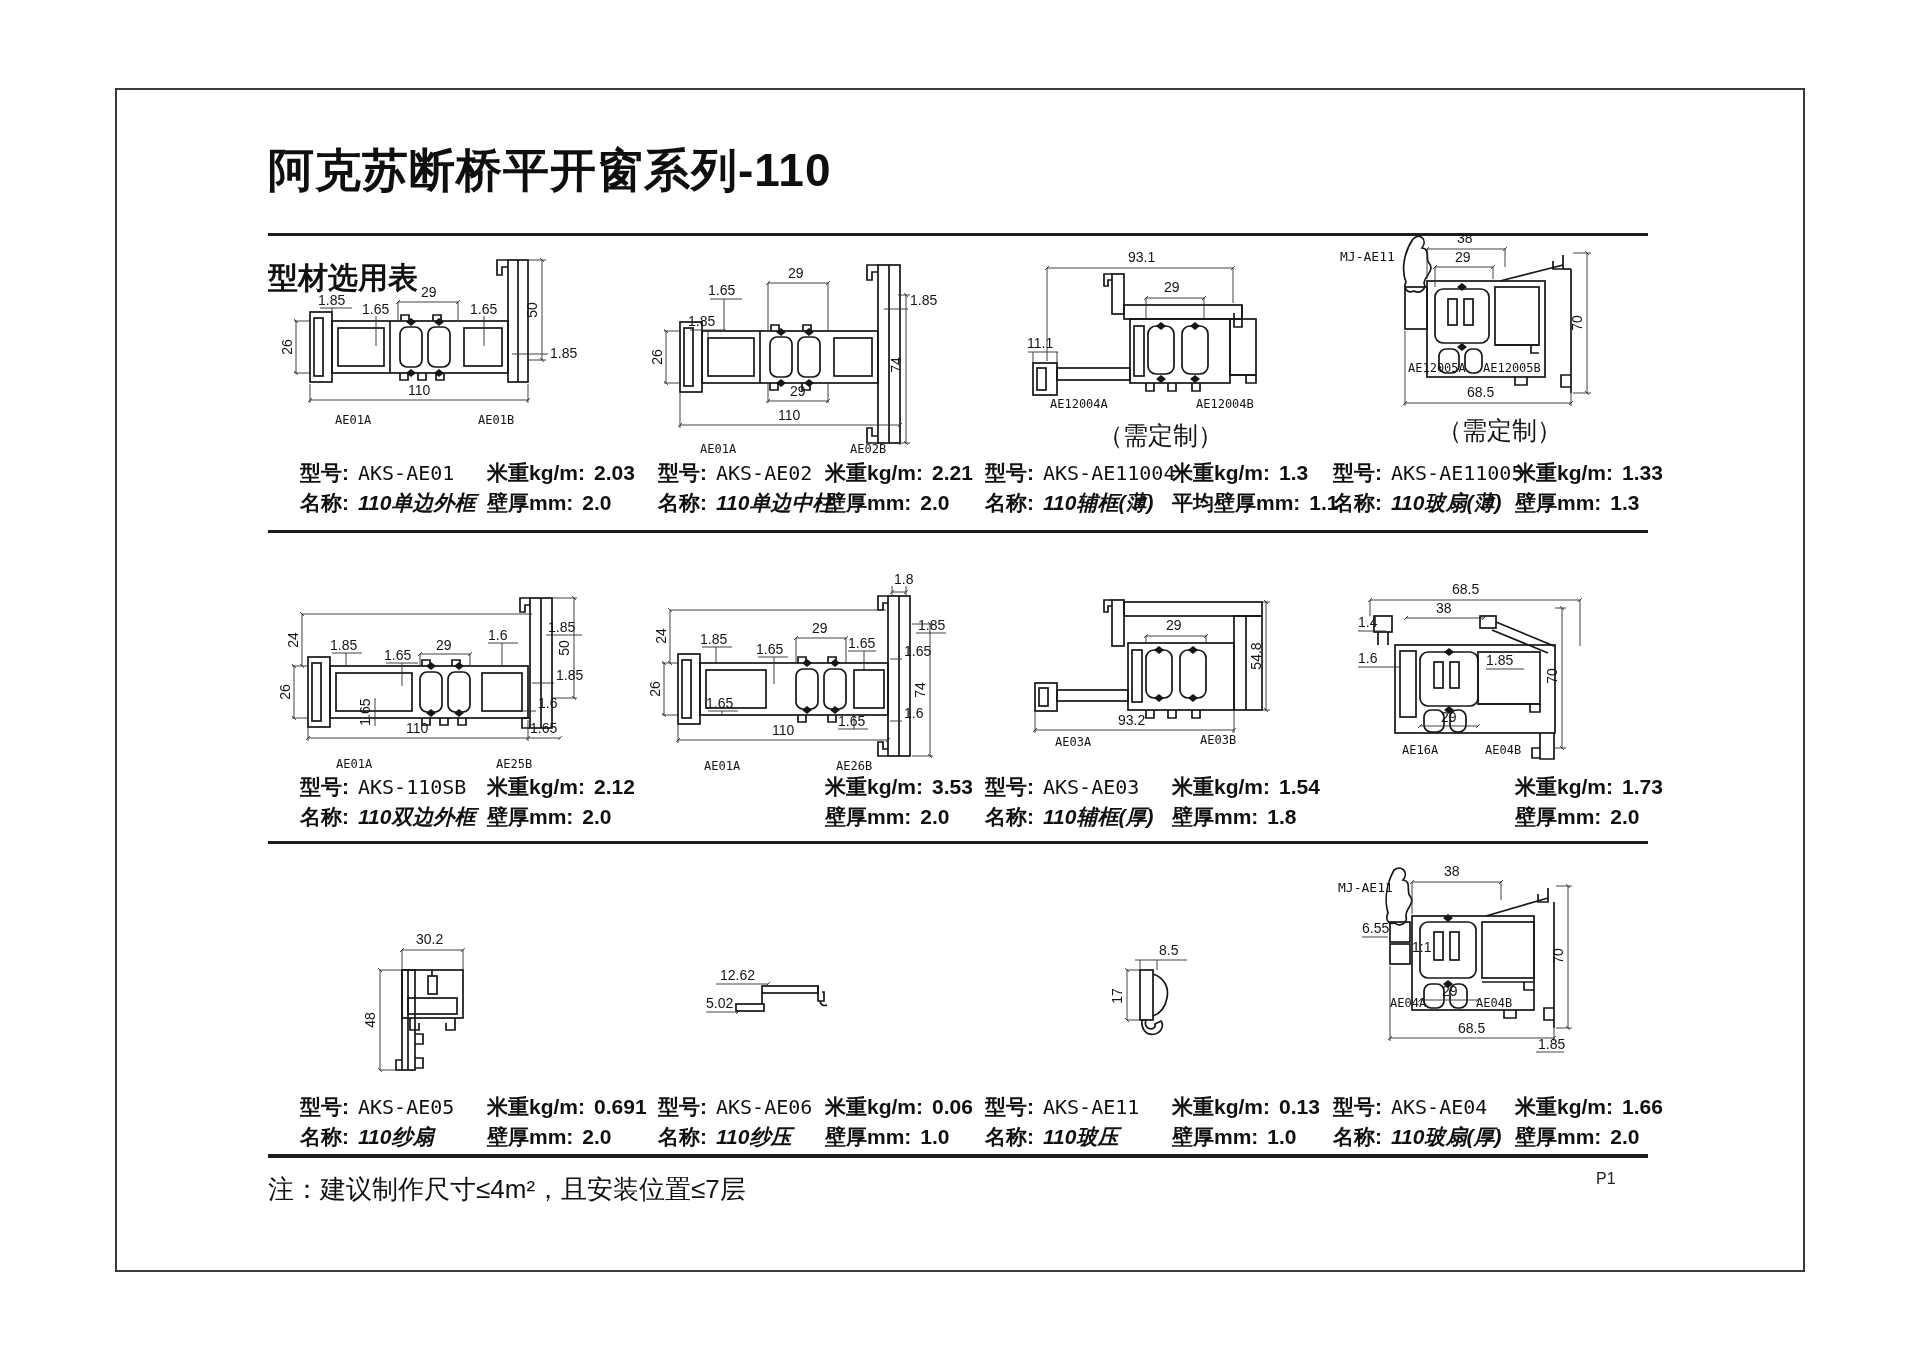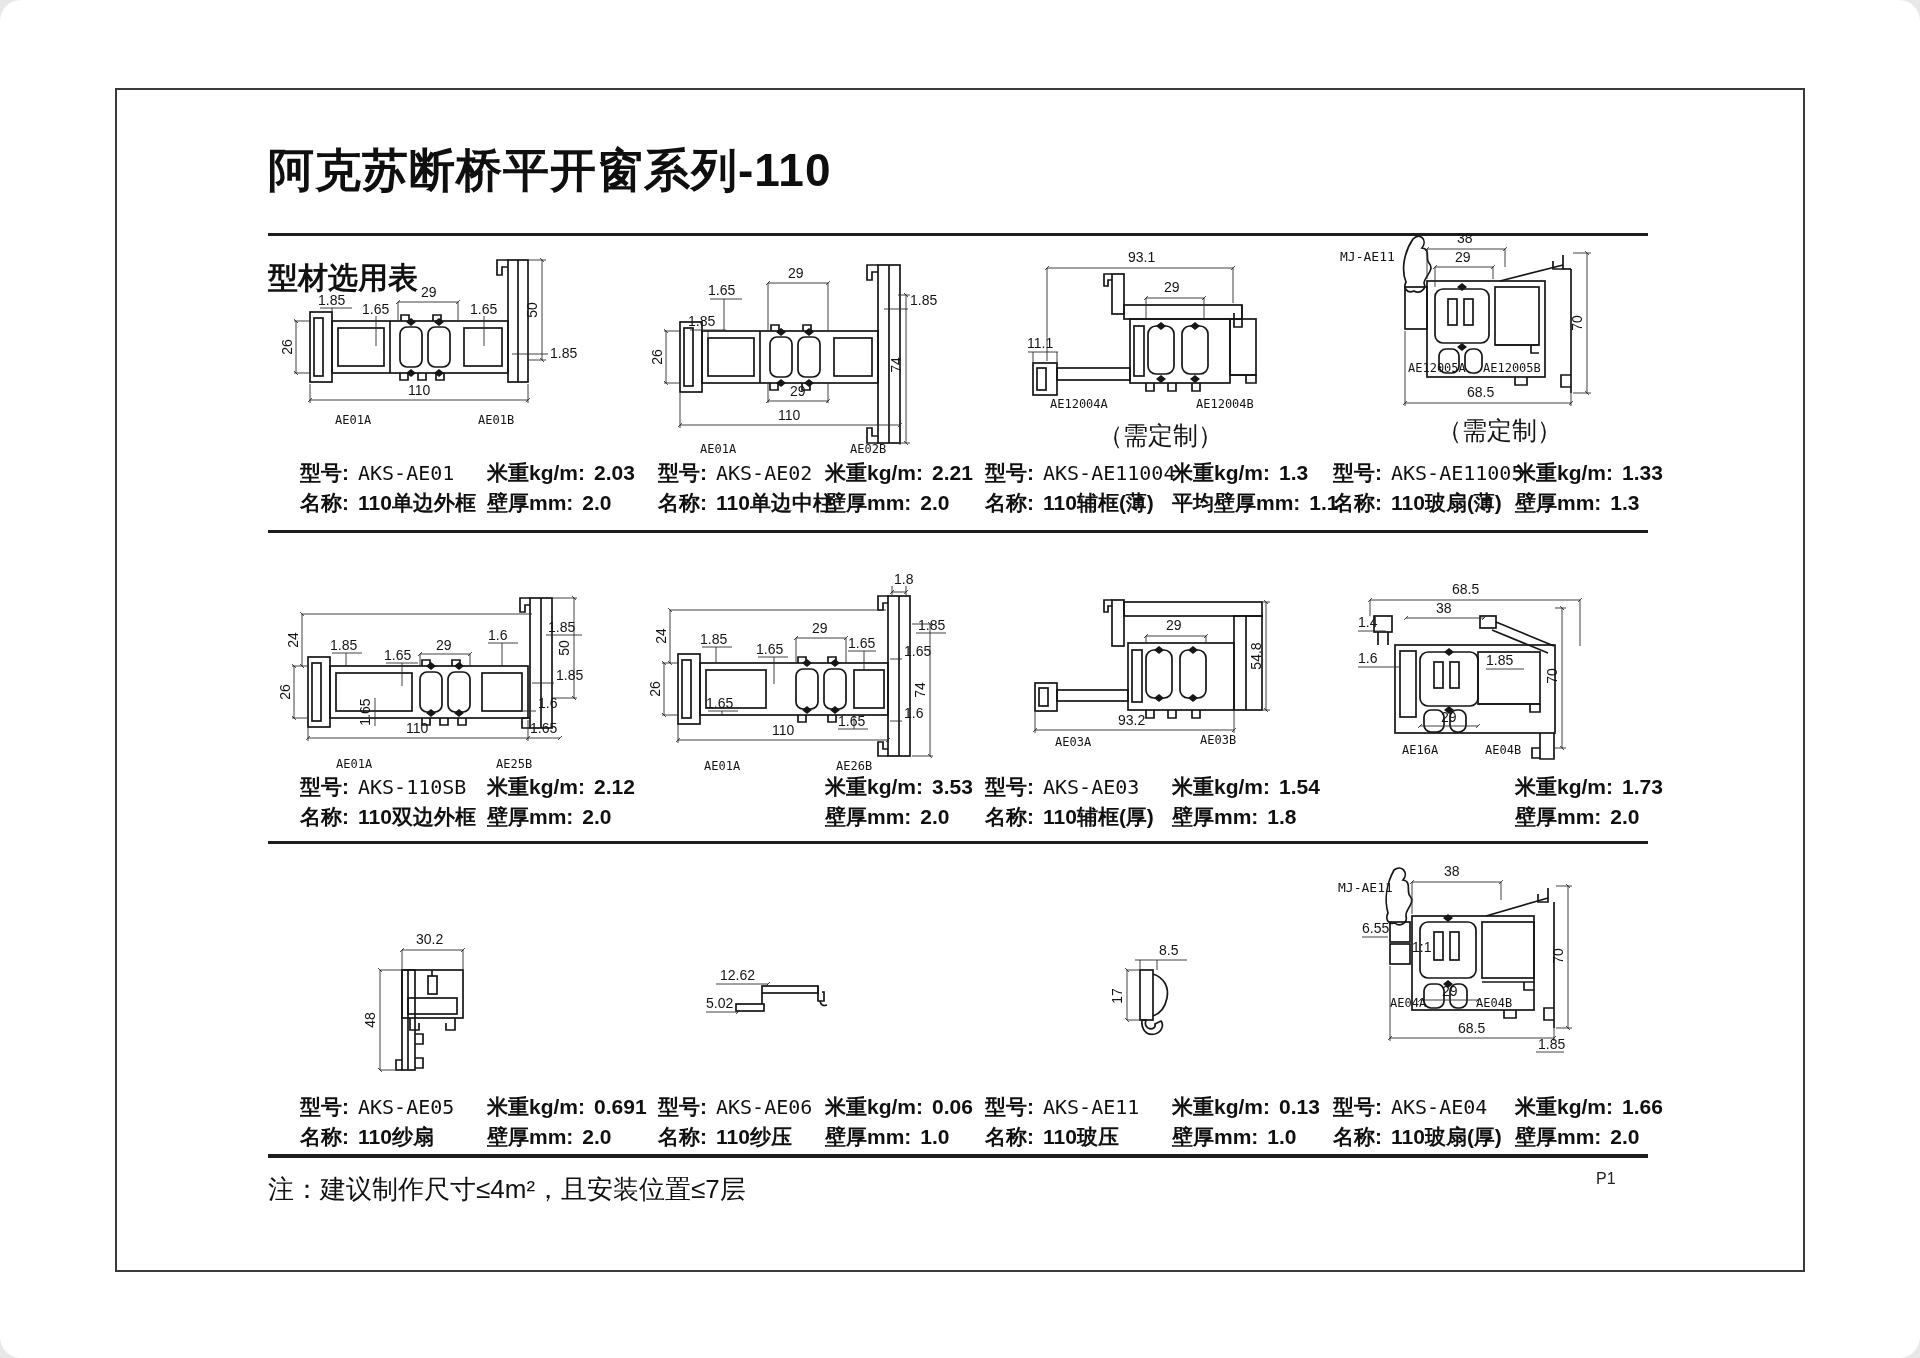--- a/index.html
+++ b/index.html
@@ -1,29 +1,29 @@
 <!DOCTYPE html>
 <html><head>
 <meta charset="utf-8">
 <style>
   html,body{margin:0;padding:0;background:#e8e8e8;}
   .stage{position:relative;width:1920px;height:1358px;background:#ffffff;
-    font-family:"Liberation Sans",sans-serif;color:#111;overflow:hidden;border-radius:21px;}
+    font-family:"Liberation Sans",sans-serif;color:#111;overflow:hidden;}
   .frame{position:absolute;left:115px;top:88px;width:1686px;height:1180px;
     border:2.5px solid #3a3a3a;background:#fff;}
   .title{position:absolute;left:268px;top:140px;font-size:46px;font-weight:700;
     color:#0f0f0f;letter-spacing:1px;white-space:nowrap;}
   .title-rule{position:absolute;left:268px;top:233px;width:1380px;height:3px;background:#1d1d1d;}
   .subtitle{position:absolute;left:268px;top:258px;font-size:30px;font-weight:600;white-space:nowrap;text-align:right;}
   .rule{position:absolute;left:268px;width:1380px;height:3px;background:#1d1d1d;}
   .rule.thick{height:4px;}
   .sg{position:absolute;font-size:21px;line-height:30px;white-space:nowrap;color:#101010;}
   .sl{font-weight:700;margin-right:9px;}
   .sv.mono{font-family:"DejaVu Sans Mono","Liberation Mono",monospace;font-size:20px;}
-  .sv.name{font-weight:600;}
+  .sv.name{font-weight:600;font-style:italic;}
   .sv.num{font-weight:700;}
   .note{position:absolute;left:268px;top:1172px;font-size:26px;font-weight:400;white-space:nowrap;}
   .pageno{position:absolute;left:1596px;top:1170px;font-size:16px;color:#222;}
   .dwg{position:absolute;}
   .dwg .p{fill:none;stroke:#161616;stroke-width:1.7;stroke-linejoin:miter;}
   .dwg .pf{fill:#161616;stroke:none;}
   .dwg .d{fill:none;stroke:#2c2c2c;stroke-width:0.9;}
   .dwg text{fill:#141414;}
   .dt{font-family:"Liberation Sans",sans-serif;font-size:14px;}
   .pl{font-family:"DejaVu Sans Mono","Liberation Mono",monospace;font-size:12px;fill:#2b2b2b;}

